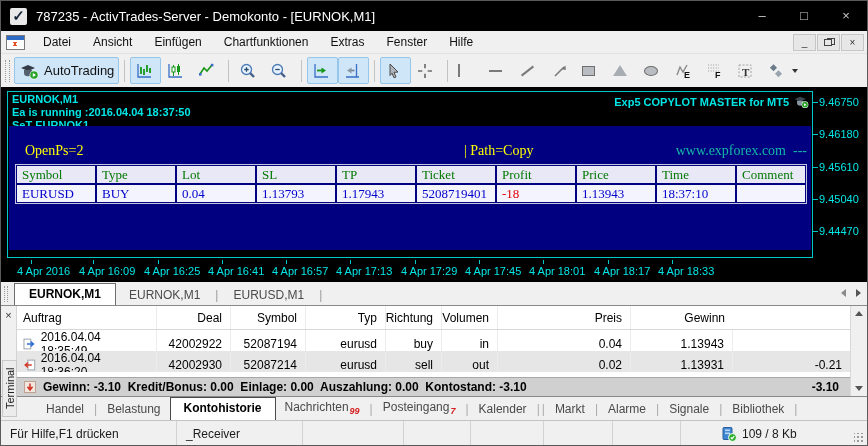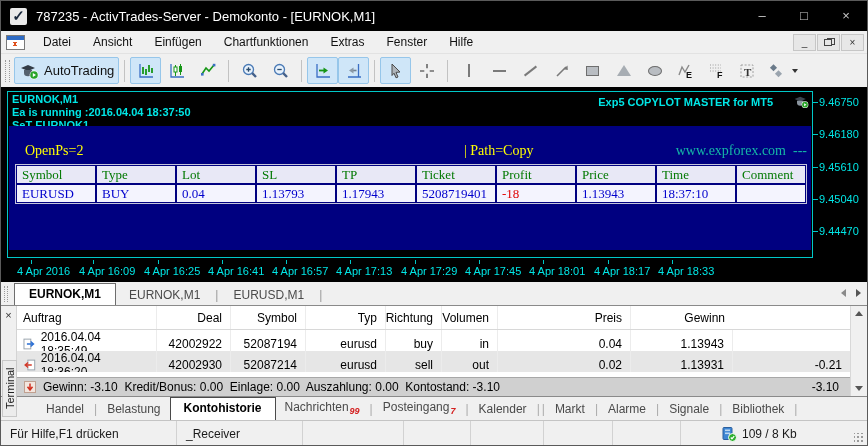--- a/index.html
+++ b/index.html
@@ -21,35 +21,35 @@
   .mdi-controls { margin-left:auto; display:flex; gap:1px; margin-right:3px; }
   .mdi-btn { width:23px; height:17px; background:#e7e7e7; border:1px solid #c6c6c6; display:flex; align-items:center; justify-content:center; font-size:10px; color:#333; }
   .restore-glyph { position:relative; width:9px; height:8px; }
   .restore-glyph::after { content:""; position:absolute; left:3px; top:0; width:6px; height:5px; border:1px solid #444; }
   .restore-glyph::before { content:""; position:absolute; left:0; bottom:0; width:6px; height:5px; border:1px solid #444; background:#e7e7e7; z-index:1; }
 
   
   .toolbar { height:34px; background:#f0f0f0; border-top:1px solid #e2e2e2; display:flex; align-items:center; padding:0 2px; }
   .grip { width:5px; height:22px; border-left:1px dotted #9a9a9a; border-right:1px dotted #9a9a9a; margin:0 4px 0 2px; }
   .sep { width:1px; height:22px; background:#c2c2c2; margin:0 5px; }
-  .tbtn { height:27px; min-width:31px; display:flex; align-items:center; justify-content:center; gap:5px; border:1px solid transparent; border-radius:2px; font-size:13px; color:#111; padding:0 4px; }
+  .tbtn { height:27px; min-width:31px; display:flex; align-items:center; justify-content:flex-start; gap:5px; border:1px solid transparent; border-radius:2px; font-size:13px; color:#111; padding:0 4px; }
   .tbtn.active { background:#cfe6f8; border-color:#96c6ea; }
   .i-vline { width:2px; height:13px; background:#7a7a7a; }
   .i-hline { width:13px; height:2px; background:#7a7a7a; }
   .i-trend { width:15px; height:2px; background:#7a7a7a; transform:rotate(-38deg); }
   .i-rect  { width:13px; height:10px; background:#b9bdc2; border:1px solid #6e6e6e; }
   .i-tri   { width:0; height:0; border-left:7px solid transparent; border-right:7px solid transparent; border-bottom:11px solid #a7adb3; }
   .i-ell   { width:14px; height:10px; background:#b9bdc2; border:1px solid #6e6e6e; border-radius:50%; }
   .caret-down { width:0; height:0; border-left:3.5px solid transparent; border-right:3.5px solid transparent; border-top:4.5px solid #333; margin-left:3px; }
 
   
   .chart-area { position:relative; height:195px; background:#000; }
   .plot { position:absolute; left:6px; top:4px; width:806px; height:167px; border:1px solid #00c8c8; background:#000; }
   .chart-info { position:absolute; left:4px; top:1px; color:#00e6e6; font-size:11px; font-weight:bold; line-height:13px; }
-  .ea-head { position:absolute; right:3px; top:2px; display:flex; align-items:center; gap:20px; color:#00e6e6; font-size:11px; font-weight:bold; }
+  .ea-head { position:absolute; right:3px; top:2px; display:flex; align-items:center; gap:4px; color:#00e6e6; font-size:11px; font-weight:bold; }
   .overlay { position:absolute; left:1px; right:1px; top:34px; height:124px; background:#000080; font-family:"Liberation Serif", serif; }
   .ov-line1 { position:relative; padding-top:17px; display:flex; align-items:center; font-size:14px; }
   .ov-openps { color:#ffff00; margin-left:16px; }
   .ov-path { color:#ffff00; position:absolute; left:455px; top:17px; }
   .ov-site { color:#14b8a6; margin-left:auto; margin-right:4px; white-space:pre; }
   .ov-table { display:grid; grid-template-columns:repeat(9,78px) 1fr; column-gap:2px; row-gap:2px; margin:5px 4px 0 6px; border:1px solid #c4c4dc; background:#000080; padding:1px; font-size:13px; }
   .ov-th { background:#e8e8f6; color:#007800; padding:0 5px; height:17px; line-height:17px; }
   .ov-td { background:#f4f4fe; color:#0000cc; padding:0 5px; height:17px; line-height:17px; }
   .ov-td.profit-neg { color:#e00000; }
   .price-axis { position:absolute; left:818px; top:9px; height:141px; width:50px; display:flex; flex-direction:column; justify-content:space-between; color:#00e6e6; font-size:11px; }
@@ -73,21 +73,21 @@
   .terminal { height:92px; display:flex; background:#fff; border-top:1px solid #8a8a8a; border-bottom:1px solid #8a8a8a; }
   .t-strip { width:16px; background:#f0f0f0; border-right:1px solid #d4d4d4; text-align:center; font-size:11px; color:#333; padding-top:3px; }
   .t-main { flex:1; display:flex; flex-direction:column; font-size:12px; overflow:hidden; }
   .t-row { display:grid; grid-template-columns:140px 74px 75px 80px 56px 56px 133px 102px 1fr; align-items:center; height:21px; }
   .t-row.head { height:24px; border-bottom:1px solid #d8d8d8; color:#000; }
   .t-row > div { padding:0 8px; text-align:right; border-right:1px solid #ececec; height:100%; display:flex; align-items:center; justify-content:flex-end; }
   .t-row > div:first-child { text-align:left; justify-content:flex-start; padding-left:6px; gap:5px; }
   .t-row > div:last-child { border-right:none; }
   .t-row.selected { background:#e6e6e6; }
   .t-gap { flex:1; background:#fff; }
-  .t-summary { height:19px; background:#d0d0d0; border-top:1px solid #a8a8a8; display:flex; align-items:center; font-weight:normal; font-size:12px; padding:0 7px; gap:7px; }
+  .t-summary { height:19px; background:#d0d0d0; border-top:1px solid #a8a8a8; display:flex; align-items:center; font-weight:bold; font-size:12px; padding:0 7px; gap:7px; }
   .t-summary .sum-text { white-space:pre; }
   .t-summary .sum-total { margin-left:auto; padding-right:4px; }
   .t-scroll { width:17px; background:#f0f0f0; border-left:1px solid #d8d8d8; display:flex; flex-direction:column; justify-content:space-between; align-items:center; padding:5px 0; }
   .arr-up { width:0; height:0; border-left:4px solid transparent; border-right:4px solid transparent; border-bottom:5px solid #555; }
   .arr-dn { width:0; height:0; border-left:4px solid transparent; border-right:4px solid transparent; border-top:5px solid #555; }
 
   
   .bottom-tabs { height:23px; background:#f0f0f0; display:flex; align-items:flex-end; font-size:12px; padding-left:36px; }
   .btab { padding:3px 9px 4px; color:#4a4a4a; white-space:nowrap; }
   .btab.active { background:#fff; border:1px solid #4a4a4a; border-bottom:none; font-weight:bold; color:#000; padding:3px 13px 5px; }

